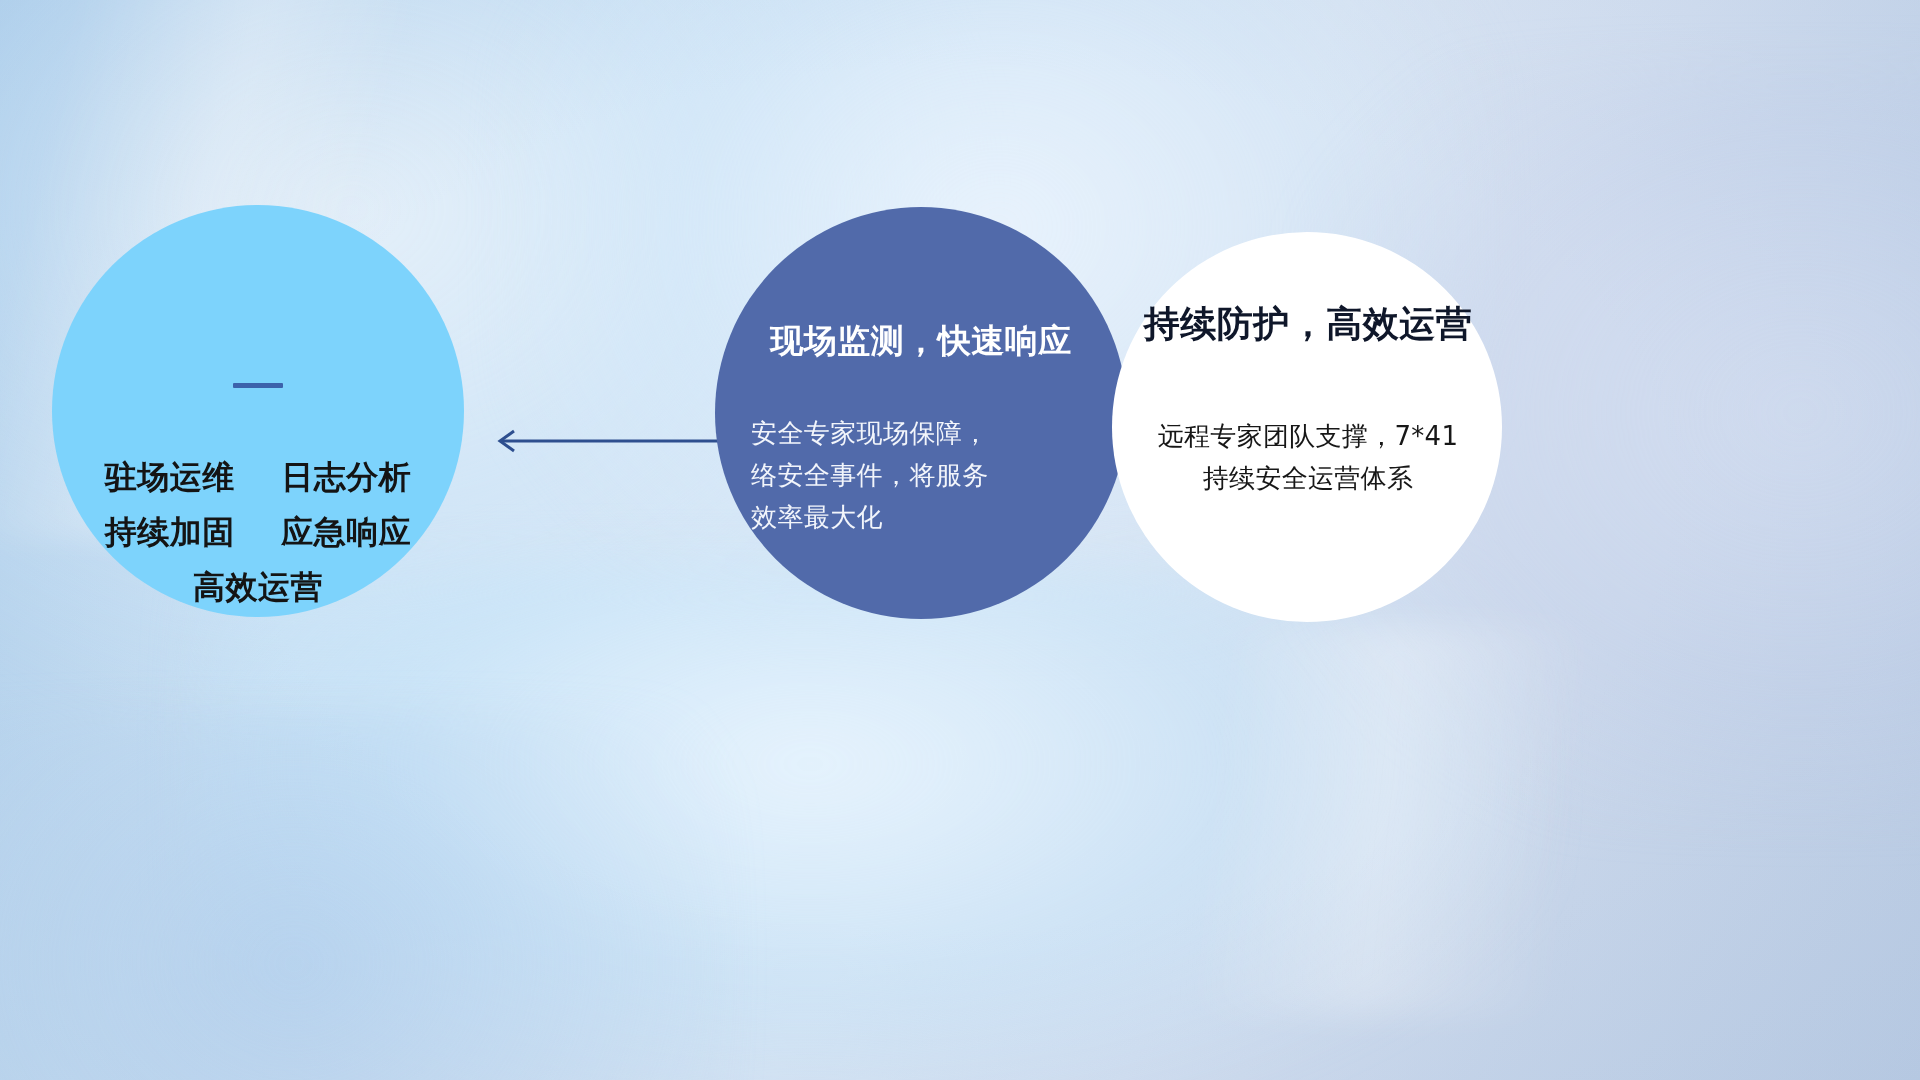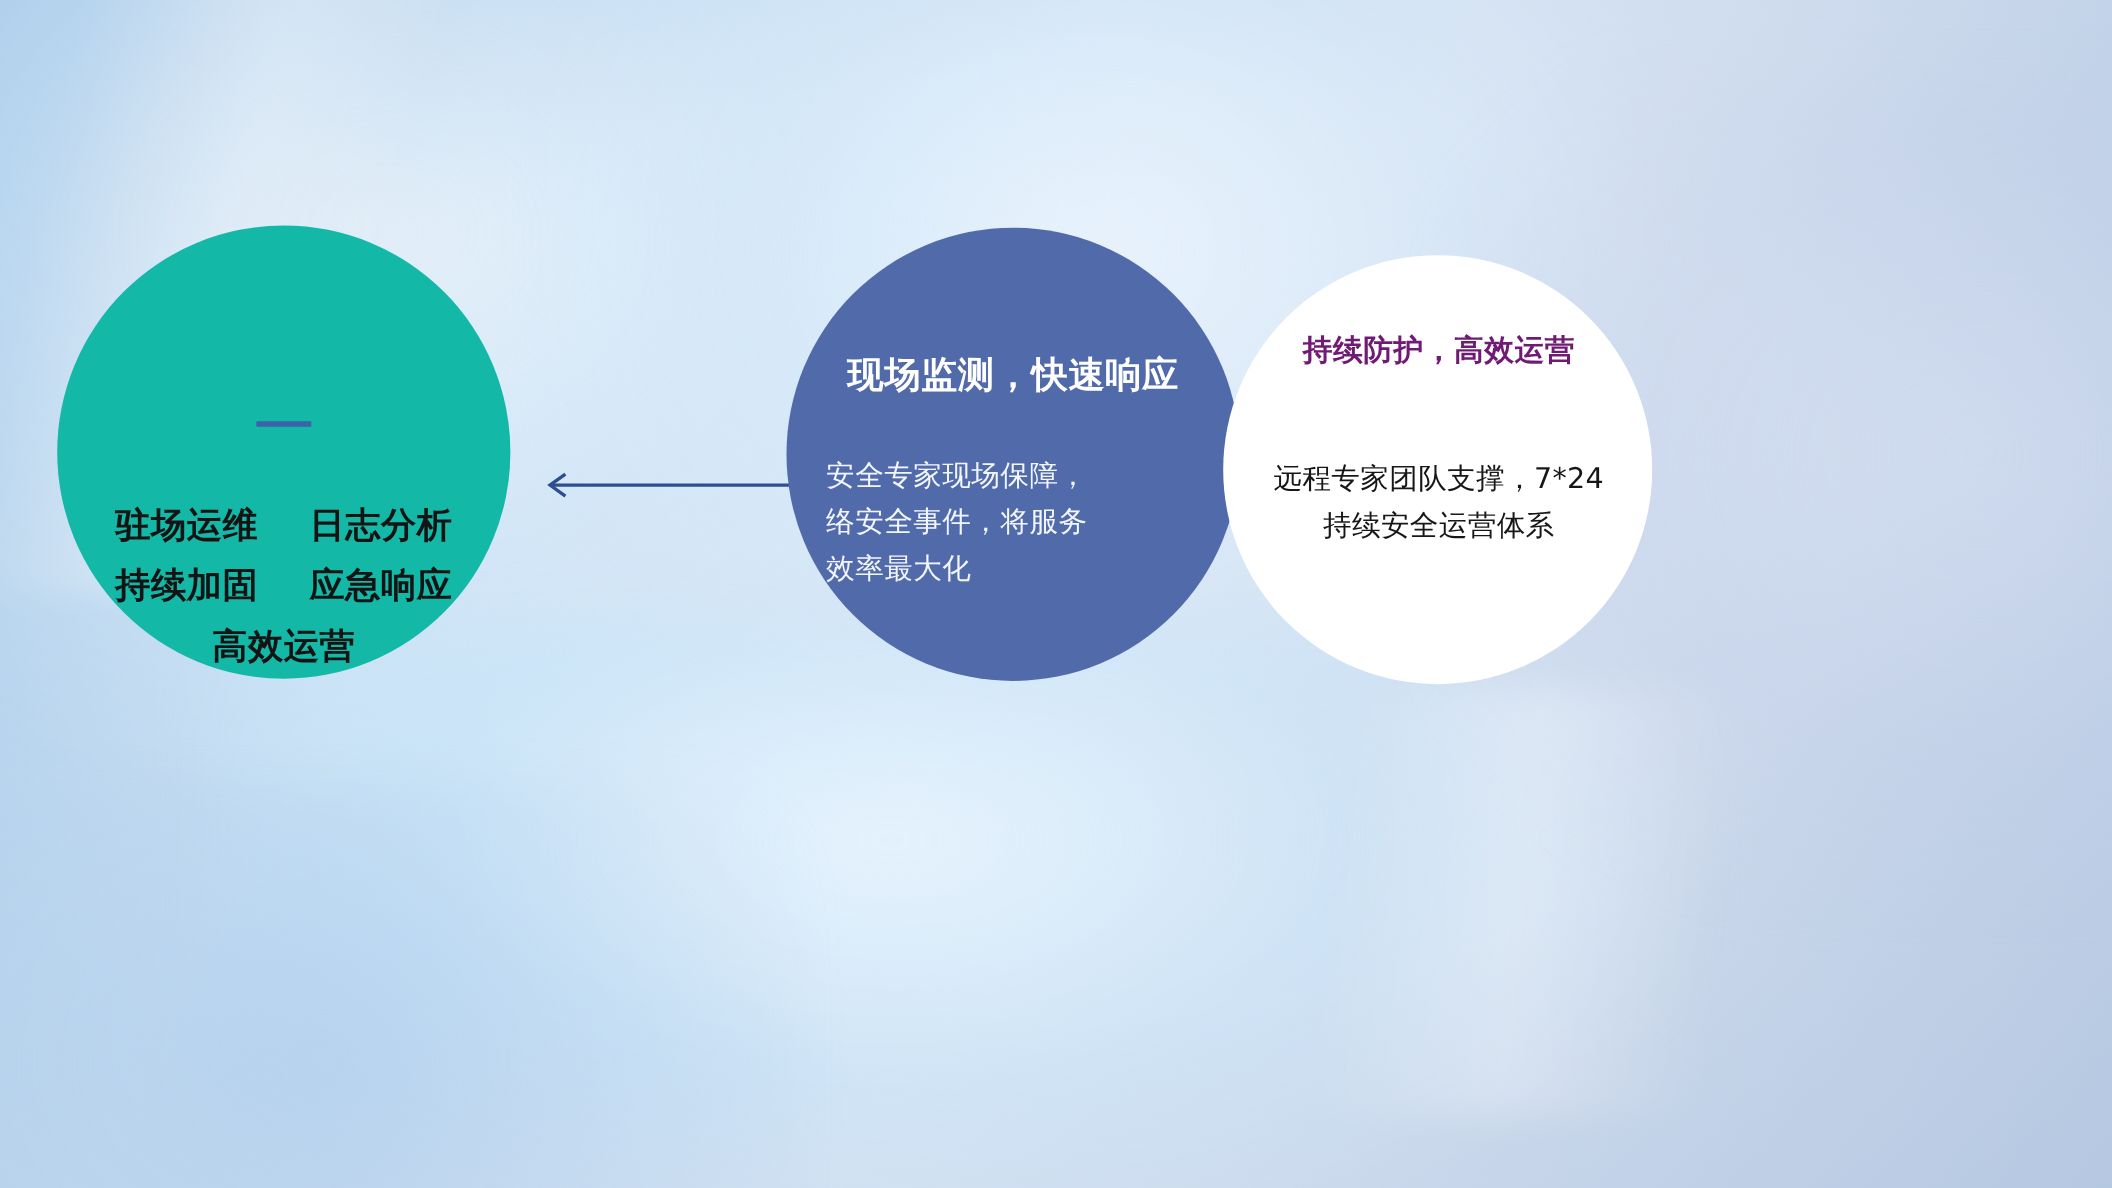--- a/index.html
+++ b/index.html
@@ -91,21 +91,21 @@
   #stage { position:absolute; inset:0; }
 
   
   .connector { position:absolute; left:488px; top:415px; width:235px; height:52px; }
 
   
   .circle { position:absolute; border-radius:50%; }
 
   .circle-left {
     left:52px; top:205px; width:412px; height:412px;
-    background:#14b8a6;
+    background:#7dd3fc;
   }
   .circle-mid {
     left:715px; top:207px; width:412px; height:412px;
     background:#516aaa;
   }
   .circle-right {
     left:1112px; top:232px; width:390px; height:390px;
     background:#ffffff;
   }
 
@@ -139,22 +139,22 @@
   }
   .mid-body {
     position:absolute; left:36px; top:202px; width:340px;
     text-align:left; color:#f2f5fb; font-size:26px;
     line-height:1.62; letter-spacing:.4px;
   }
 
   
   .right-title {
     position:absolute; left:1118px; top:300px; width:380px;
-    text-align:center; color:#701a75; font-weight:bold;
-    font-size:27px; letter-spacing:.5px; white-space:nowrap;
+    text-align:center; color:#0f172a; font-weight:bold;
+    font-size:36px; letter-spacing:.5px; white-space:nowrap;
   }
   .right-body {
     position:absolute; left:1124px; top:415px; width:368px;
     text-align:center; color:#171717; font-size:26px;
     line-height:1.62; letter-spacing:.3px;
   }
 </style>
 </head>
 <body>
 
@@ -196,17 +196,17 @@
   <div class="mid-title" style="left:715px;top:319px;width:412px;position:absolute;">现场监测，快速响应</div>
   <div class="mid-body" style="left:751px;top:412px;width:340px;position:absolute;">
     <div>安全专家现场保障，</div>
     <div>络安全事件，将服务</div>
     <div>效率最大化</div>
   </div>
 
   <div class="circle circle-right"></div>
   <div class="right-title">持续防护，高效运营</div>
   <div class="right-body">
-    <div>远程专家团队支撑，7*24</div>
+    <div>远程专家团队支撑，7*41</div>
     <div>持续安全运营体系</div>
   </div>
 
 </div>
 
 </body></html>

